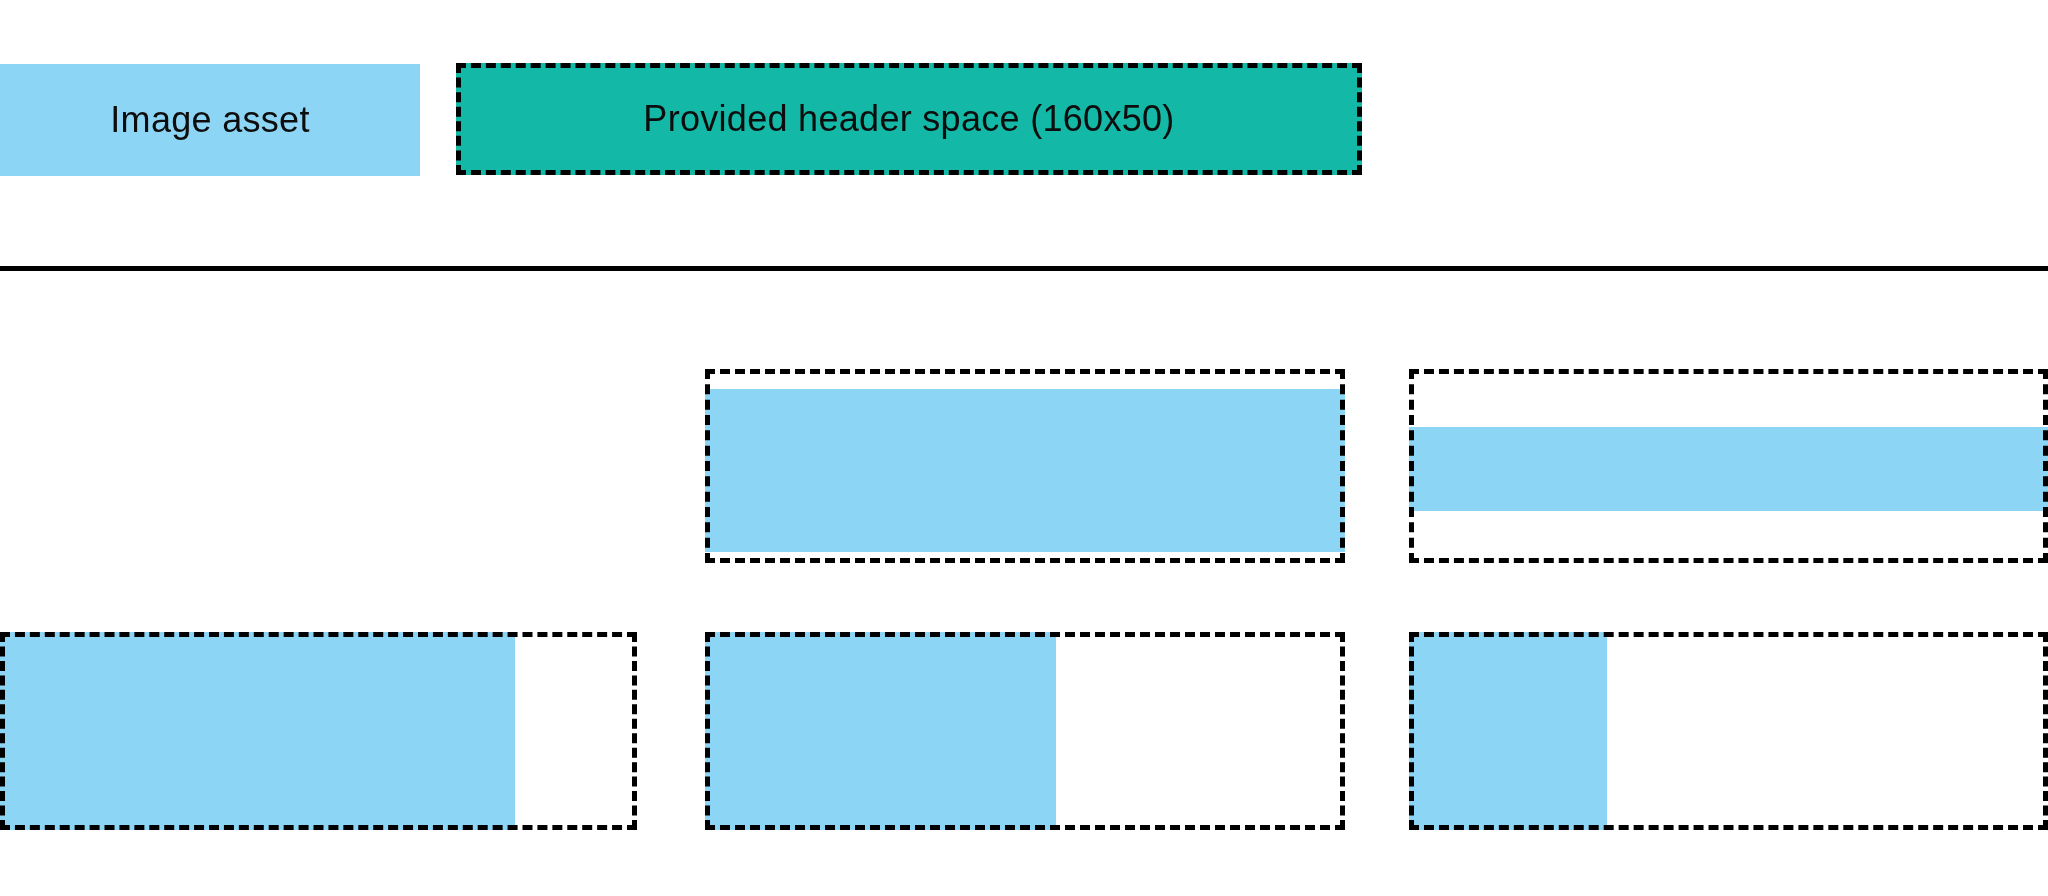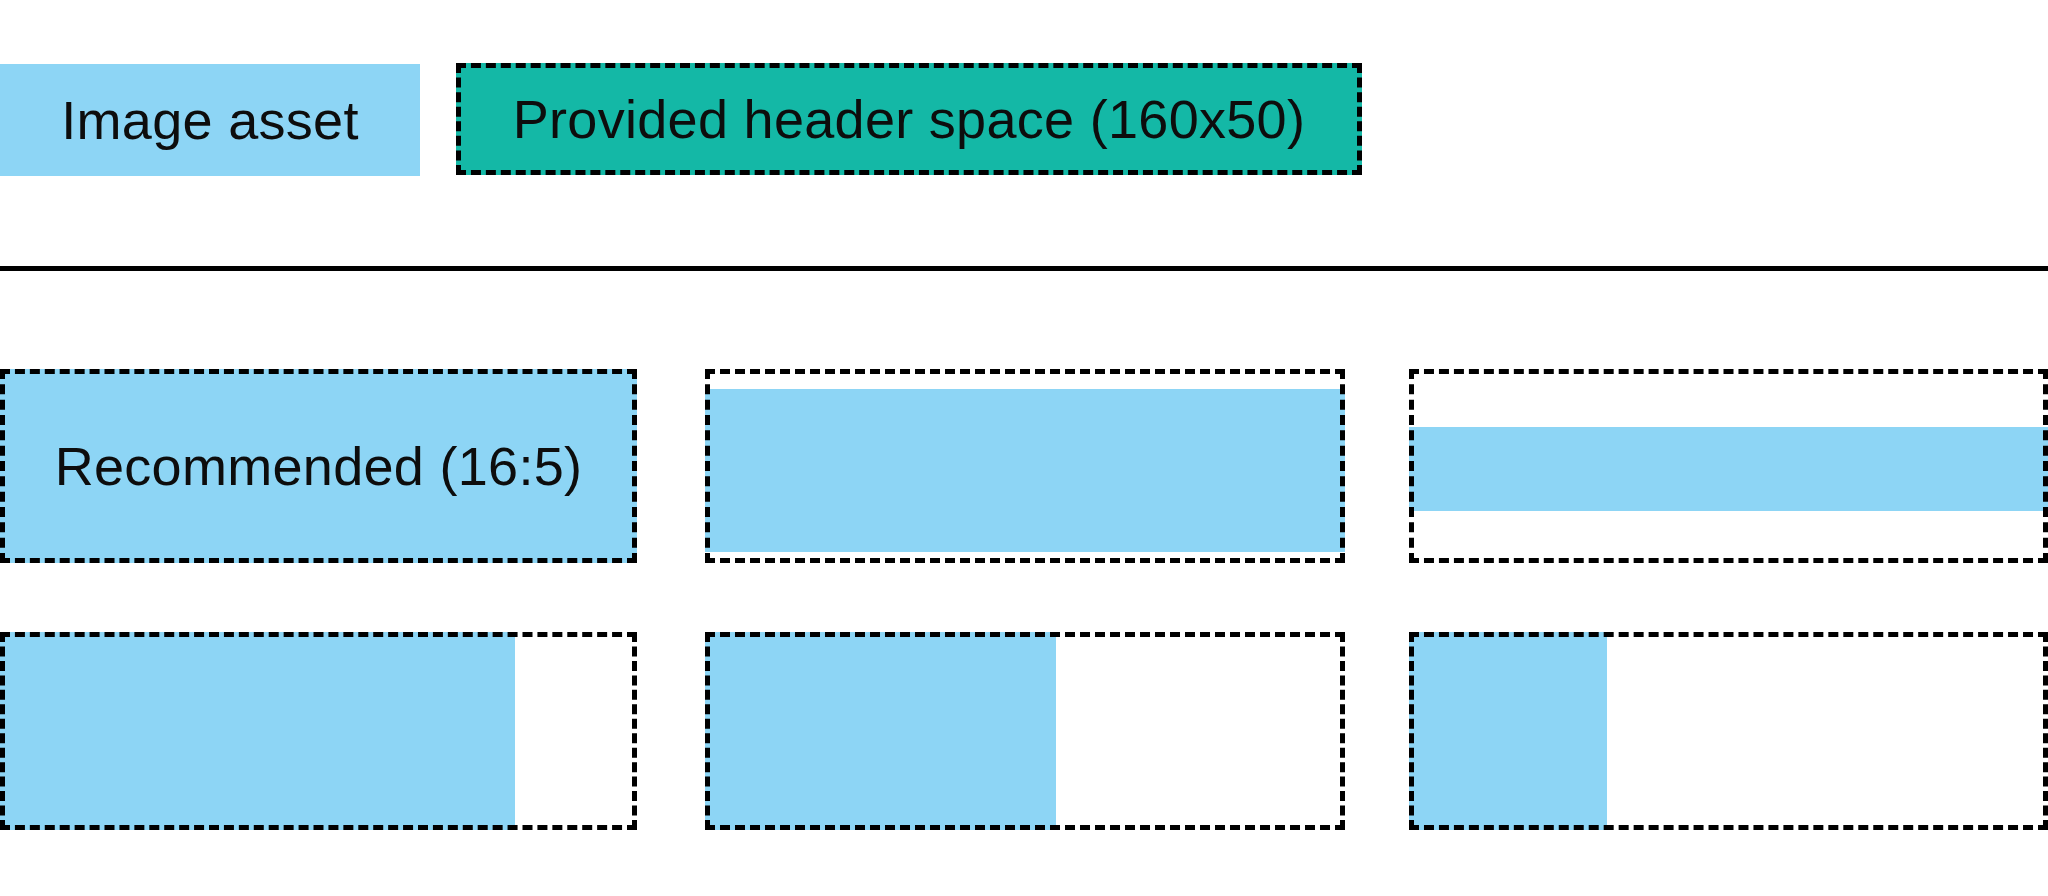--- a/index.html
+++ b/index.html
@@ -7,21 +7,21 @@
   .canvas {
     position: relative;
     width: 2048px;
     height: 896px;
     background: #ffffff;
     overflow: hidden;
     font-family: "Liberation Sans", "DejaVu Sans", sans-serif;
     color: #0d0d0d;
   }
   .label {
-    font-size: 54px;
+    font-size: 36px;
     line-height: 1;
     letter-spacing: 0.3px;
     white-space: nowrap;
     text-align: center;
   }
   .legend-swatch {
     position: absolute;
     left: 0; top: 64px;
     width: 420px; height: 112px;
     background: var(--asset-blue, #8DD5F5);
@@ -76,27 +76,20 @@
   <div class="legend-swatch">
     <span class="label">Image asset</span>
   </div>
 
   <div class="legend-box">
     <span class="label">Provided header space (160x50)</span>
   </div>
 
   <div class="divider"></div>
 
-  <div class="cell r1c1">
-    <div class="fill" style="left: 0%; top: 0%; width: 100%; height: 100%;"></div>
-    <div class="outline"></div>
-    <div class="cell-label">
-      <span class="label">Recommended (16:5)</span>
-    </div>
-  </div>
 
   <div class="cell r1c2">
     <div class="fill" style="left: 0%; top: 10.3%; width: 100%; height: 84%;"></div>
     <div class="outline"></div>
   </div>
 
   <div class="cell r1c3">
     <div class="fill" style="left: 0%; top: 29.9%; width: 100%; height: 43.3%;"></div>
     <div class="outline"></div>
   </div>

